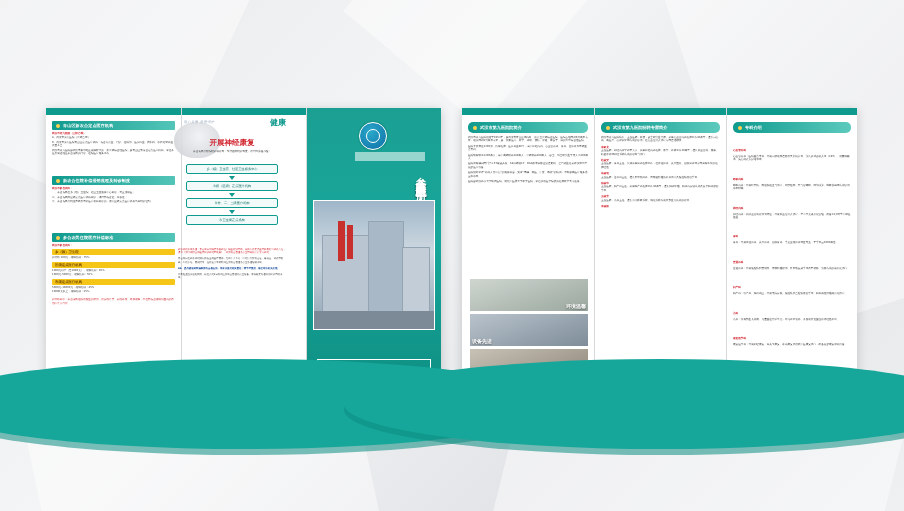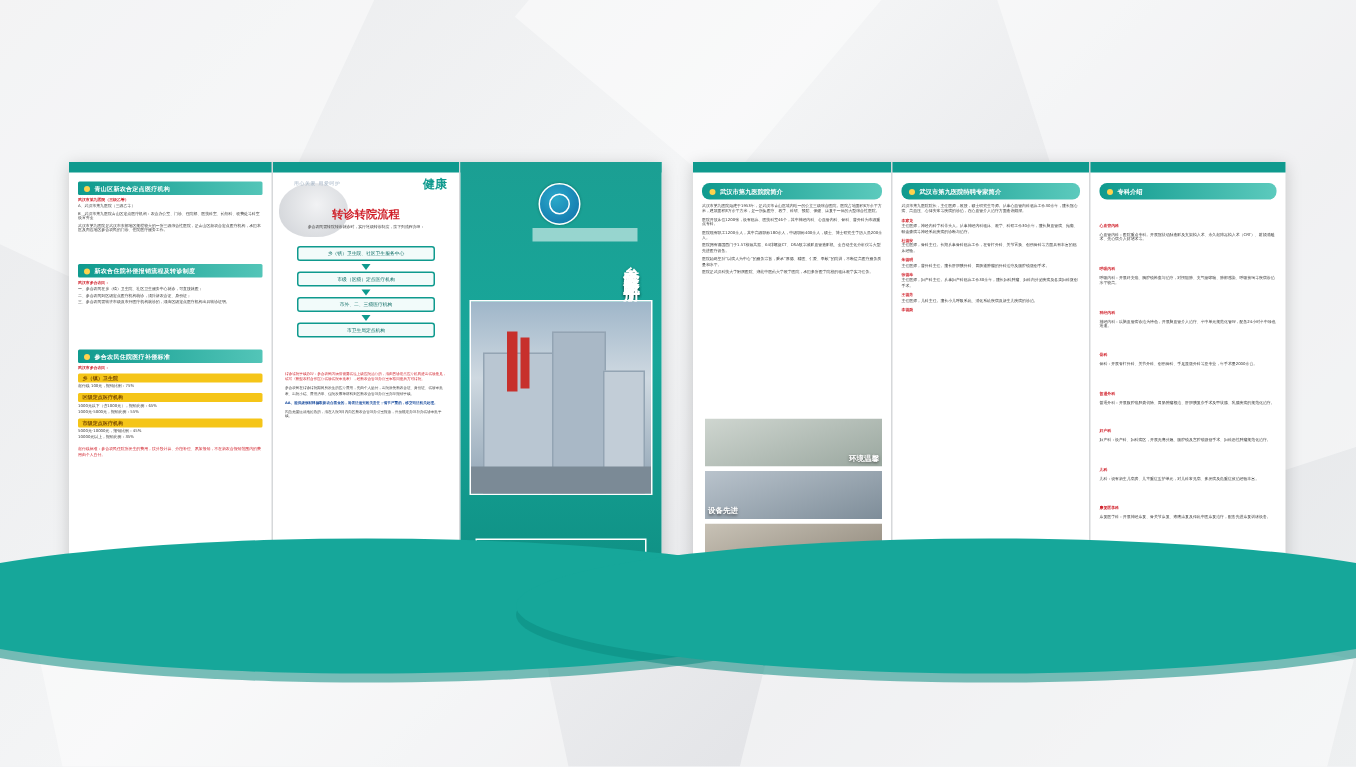--- a/index.html
+++ b/index.html
@@ -156,26 +156,26 @@
         </div>
       <div class="tiny" style="margin:1px 0 1px;">5000元-10000元，报销比例：45%</div>
       <div class="tiny">10000元以上，报销比例：35%</div>
 
       <div class="tiny red" style="margin-top:5px;">起付线标准：参合农民住院所发生的费用，按分段计算、分段补偿、累加报销，不在新农合报销范围内的费用由个人自付。</div>
     </div>
   </div>
 
   <div class="fold" style="left:135px;"></div>
 
-  <div class="panel" style="left:136px;width:124px;">
+  <div class="panel" style="left:124px;width:124px;">
     <div class="headimg" style="left:4px;top:14px;"></div>
     <div style="position:absolute;left:14px;top:12px;font-size:3.2px;color:#9fb0c3;letter-spacing:.5px;">用心关爱  用爱呵护</div>
     <div style="position:absolute;right:8px;top:9px;font-size:8px;font-weight:bold;color:#0f9a8e;">健康</div>
 
-    <div style="position:absolute;left:8px;right:8px;top:30px;text-align:center;font-size:7.5px;font-weight:bold;color:#d0202a;">转诊转院流程</div>
+    <div style="position:absolute;left:8px;right:8px;top:30px;text-align:center;font-size:7.5px;font-weight:bold;color:#d0202a;">开展神经康复</div>
 
     <div class="tiny" style="position:absolute;left:8px;right:8px;top:42px;text-align:center;">参合农民需转院转诊就诊时，实行逐级转诊制度，按下列流程办理：</div>
 
     <div style="position:absolute;left:16px;right:16px;top:56px;">
       <div class="flowbox">乡（镇）卫生院、社区卫生服务中心</div>
       <div class="arrow"></div>
       <div class="flowbox">市级（区级）定点医疗机构</div>
       <div class="arrow"></div>
       <div class="flowbox">市外、二、三级医疗机构</div>
       <div class="arrow"></div>

